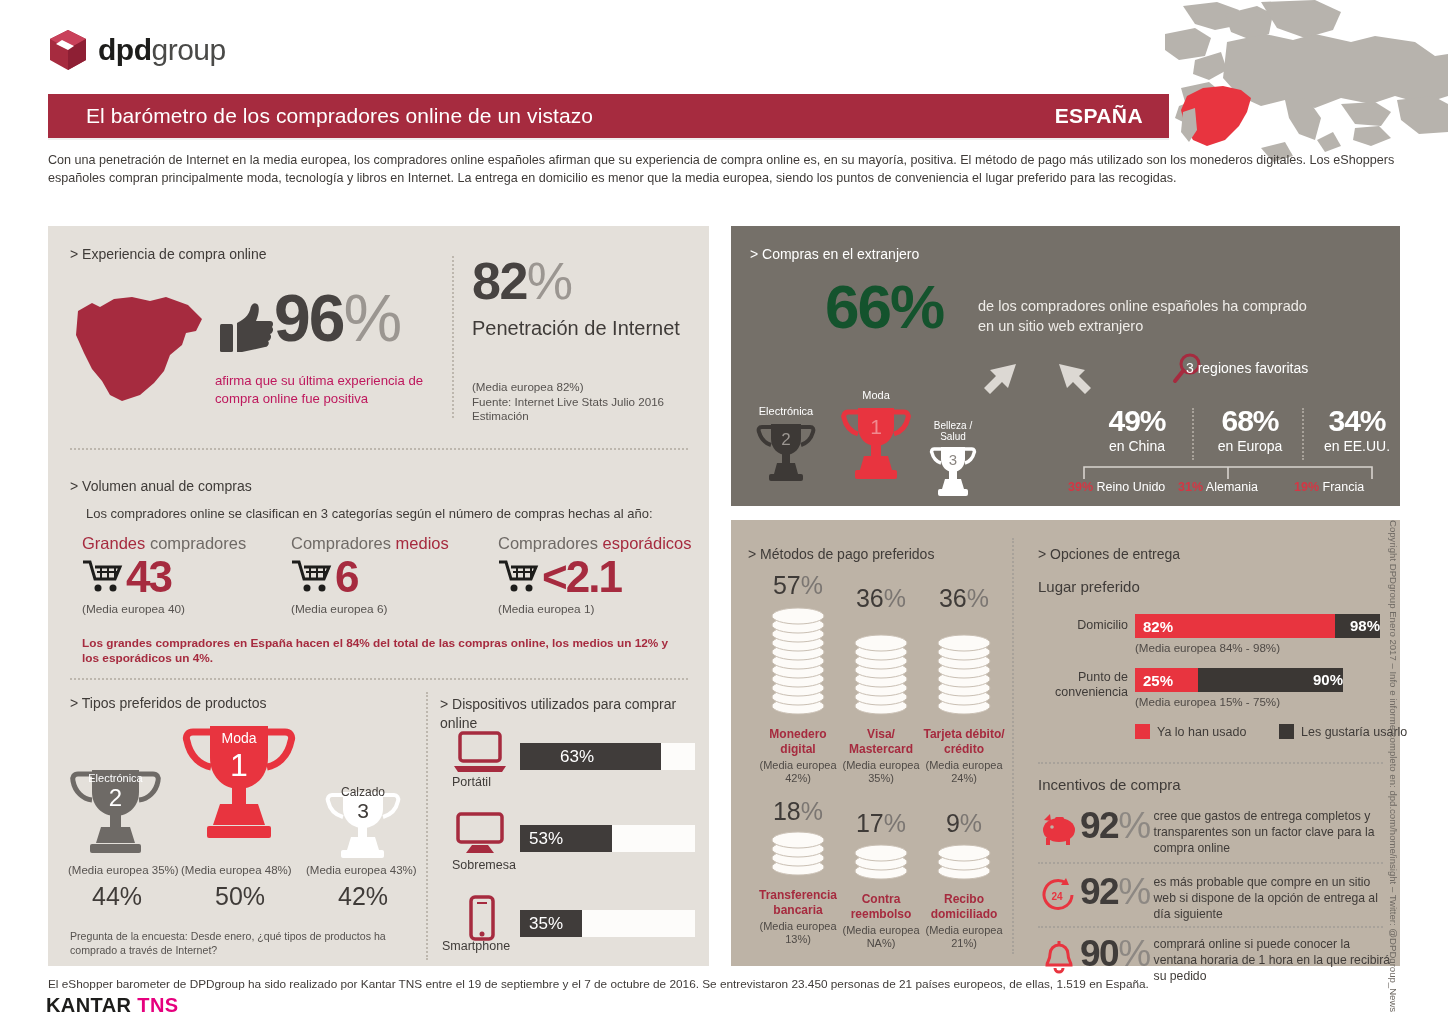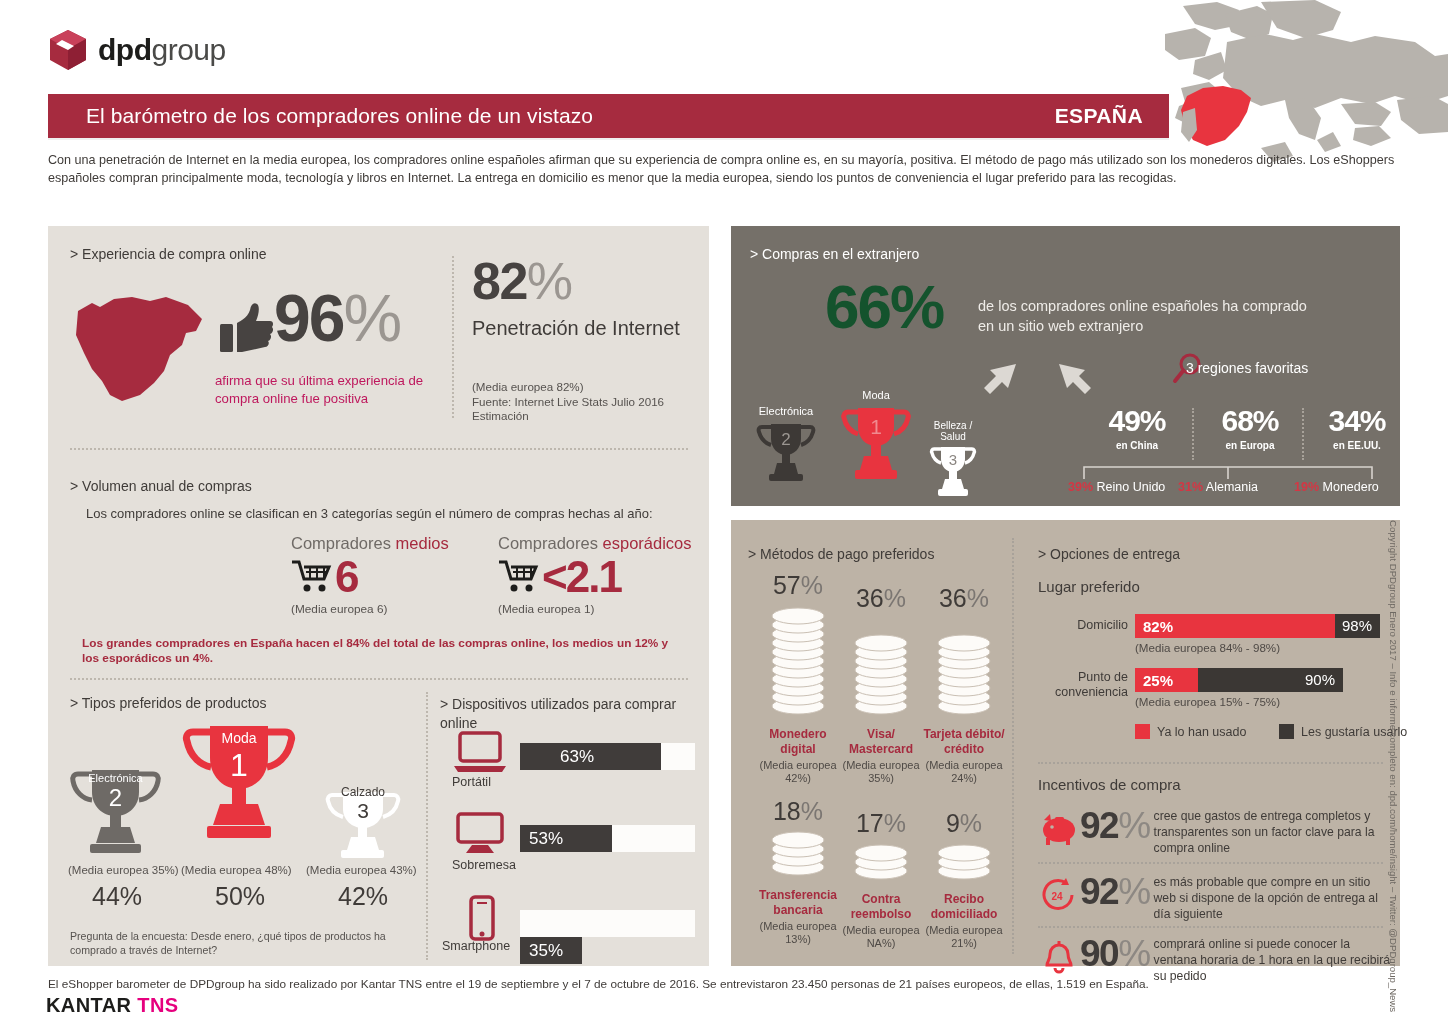--- a/index.html
+++ b/index.html
@@ -115,21 +115,21 @@
 
   #f-tr-2{position:absolute;left:755px;top:404px;width:62px;text-align:center;}
   #f-tr-1{position:absolute;left:840px;top:388px;width:72px;text-align:center;}
   #f-tr-3{position:absolute;left:922px;top:420px;width:52px;text-align:center;}
 
   .reg{position:absolute;text-align:center;color:#fff;}
   #reg-1{left:1083px;top:405px;width:108px;}
   #reg-2{left:1196px;top:405px;width:108px;}
   #reg-3{left:1307px;top:405px;width:100px;}
   .reg .n{font-size:30px;font-weight:bold;line-height:32px;letter-spacing:-1px;}
-  .reg .l{font-size:10px;line-height:18px;font-weight:bold;}
+  .reg .l{font-size:14px;line-height:18px;}
   .regdot{position:absolute;border-left:2px dotted #a8a29a;height:52px;top:408px;}
   #regdot-1{left:1192px;} #regdot-2{left:1302px;}
 
   #bracket{position:absolute;left:1083px;top:466px;width:290px;height:14px;}
   .sub-reg{position:absolute;top:480px;font-size:12.5px;color:#fff;white-space:nowrap;}
   .sub-reg .p{color:#d43644;font-weight:bold;}
   #sub-1{left:1068px;} #sub-2{left:1178px;} #sub-3{left:1294px;}
 
   
   #pay-title{left:748px;top:546px;}
@@ -142,21 +142,21 @@
 
   #pay-vsep{position:absolute;left:1012px;top:538px;height:416px;border-left:2px dotted #a8a29a;}
 
   
   #del-title{left:1038px;top:546px;}
   #del-sub{position:absolute;left:1038px;top:578px;font-size:15px;color:#3f3b38;}
   .bar-label{position:absolute;font-size:12.5px;color:#3f3b38;text-align:right;line-height:15px;}
   .bar-track{position:absolute;height:24px;background:#3b3734;}
   .bar-fill{height:24px;background:#e8343f;display:flex;align-items:center;}
   .bar-fill span{color:#fff;font-size:15px;padding-left:8px;font-weight:bold;}
-  .bar-total{position:absolute;right:8px;top:3px;color:#fff;font-size:15px;font-weight:normal;}
+  .bar-total{position:absolute;right:0;top:3px;color:#fff;font-size:15px;font-weight:bold;}
   .bar-note{position:absolute;font-size:11.6px;color:#4f4a46;}
   .legend{position:absolute;display:flex;align-items:center;gap:7px;font-size:12.5px;color:#3f3b38;}
   .sw{width:15px;height:15px;}
 
   #del-sep{position:absolute;left:1038px;top:762px;width:345px;border-top:2px dotted #a8a29a;}
 
   #inc-title{position:absolute;left:1038px;top:776px;font-size:15px;color:#3f3b38;}
   .inc-row{position:absolute;display:flex;align-items:flex-start;}
   .inc-icon{width:42px;height:38px;flex:none;margin-top:4px;}
   .inc-pct{font-size:37px;line-height:40px;color:#403c3a;font-weight:bold;letter-spacing:-1.5px;}
@@ -257,20 +257,35 @@
   <div id="pen-note">
     <div>(Media europea 82%)</div>
     <div>Fuente: Internet Live Stats Julio 2016 Estimación</div>
   </div>
 
   <div class="hdot" id="left-sep-1"></div>
 
   <div class="sect-title panel" id="vol-title">&gt; Volumen anual de compras</div>
   <div id="vol-sub">Los compradores online se clasifican en 3 categorías según el número de compras hechas al año:</div>
 
+  <div class="vol-col" id="vol-c1">
+    <div class="vol-head"><span></span><span class="hl">Grandes</span><span> compradores</span></div>
+    <div class="vol-row">
+      <span class="cart">
+        <svg width="42" height="36" viewBox="0 0 42 36">
+            <path d="M1 3 h7 l5 17 h20 l5 -12 h-25" fill="none" stroke="#1d1d1b" stroke-width="3"></path>
+            <path d="M14 8 h24 M15 13 h22 M19 8 v12 M26 8 v12 M33 8 v11" stroke="#1d1d1b" stroke-width="2"></path>
+            <circle cx="16" cy="29" r="3.5" fill="#1d1d1b"></circle>
+            <circle cx="31" cy="29" r="3.5" fill="#1d1d1b"></circle>
+          </svg>
+      </span>
+      <span class="vol-num">43</span>
+    </div>
+    <div class="vol-avg">(Media europea 40)</div>
+  </div>
 
   <div class="vol-col" id="vol-c2">
     <div class="vol-head"><span>Compradores </span><span class="hl">medios</span><span></span></div>
     <div class="vol-row">
       <span class="cart">
         <svg width="42" height="36" viewBox="0 0 42 36">
             <path d="M1 3 h7 l5 17 h20 l5 -12 h-25" fill="none" stroke="#1d1d1b" stroke-width="3"></path>
             <path d="M14 8 h24 M15 13 h22 M19 8 v12 M26 8 v12 M33 8 v11" stroke="#1d1d1b" stroke-width="2"></path>
             <circle cx="16" cy="29" r="3.5" fill="#1d1d1b"></circle>
             <circle cx="31" cy="29" r="3.5" fill="#1d1d1b"></circle>
@@ -382,21 +397,21 @@
 
   <span class="dev-icon" style="left:462px;top:895px;">
     <svg width="40" height="50" viewBox="0 0 40 50">
       <rect x="9" y="2" width="22" height="42" rx="4" fill="none" stroke="#a62b3f" stroke-width="3.5"></rect>
       <rect x="15" y="7" width="10" height="2" fill="#a62b3f"></rect>
       <circle cx="20" cy="39" r="2.5" fill="#a62b3f"></circle>
     </svg>
   </span>
   <div class="dev-name" style="left:442px;top:939px;">Smartphone</div>
   <div class="dev-track" style="left:520px;top:910px;width:175px;">
-    <div class="dev-fill" style="width:62px;margin-top:27px;">
+    <div class="dev-fill" style="width:62px;">
         <span>35%</span>
       </div>
   </div>
 
   <div class="panel" id="panel-foreign"></div>
 
   <div class="sect-title dark panel" id="for-title">&gt; Compras en el extranjero</div>
   <div id="for-66">66%</div>
   <div id="for-sub">de los compradores online españoles ha comprado en un sitio web extranjero</div>
 
@@ -473,21 +488,21 @@
   <div class="regdot" id="regdot-1"></div>
   <div class="regdot" id="regdot-2"></div>
 
   <span id="bracket">
     <svg width="290" height="14" viewBox="0 0 290 14">
         <path d="M1 13 L1 1 L289 1 L289 13 M145 1 L145 13" stroke="#d7d3ce" stroke-width="1.6" fill="none"></path>
       </svg>
   </span>
   <div class="sub-reg" id="sub-1"><span class="p">39%</span> <span>Reino Unido</span></div>
   <div class="sub-reg" id="sub-2"><span class="p">31%</span> <span>Alemania</span></div>
-  <div class="sub-reg" id="sub-3"><span class="p">19%</span> <span>Monedero</span></div>
+  <div class="sub-reg" id="sub-3"><span class="p">19%</span> <span>Francia</span></div>
 
   <div class="panel" id="panel-pay"></div>
 
   <div class="sect-title panel" id="pay-title">&gt; Métodos de pago preferidos</div>
 
   <div class="coin-col" style="left:752px;top:572px;">
     <div class="coin-pct"><span>57</span><span class="pc">%</span></div>
     <svg class="coin-stack" width="58" height="115" viewBox="0 0 58 115">
       <g fill="#fdfbf8" stroke="#c9bfb3" stroke-width="1">
         <ellipse cx="29" cy="104" rx="26" ry="8"></ellipse>

